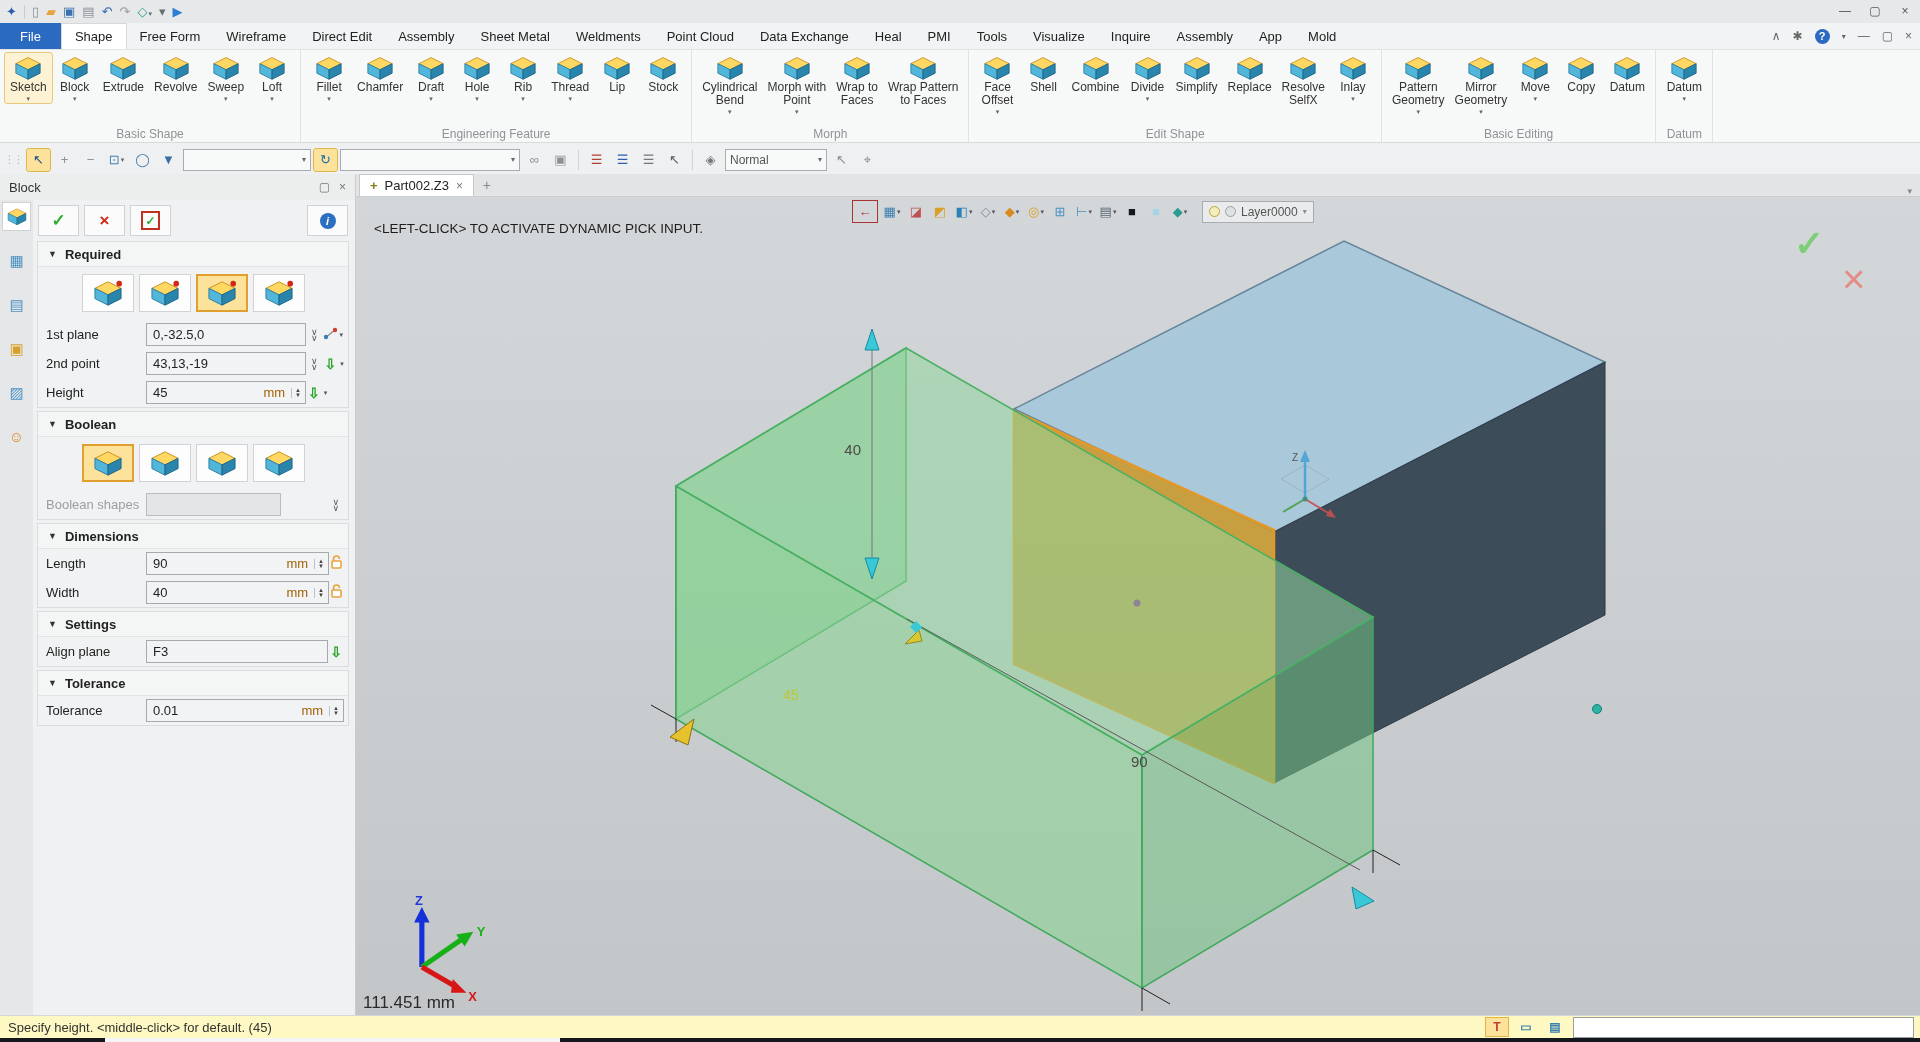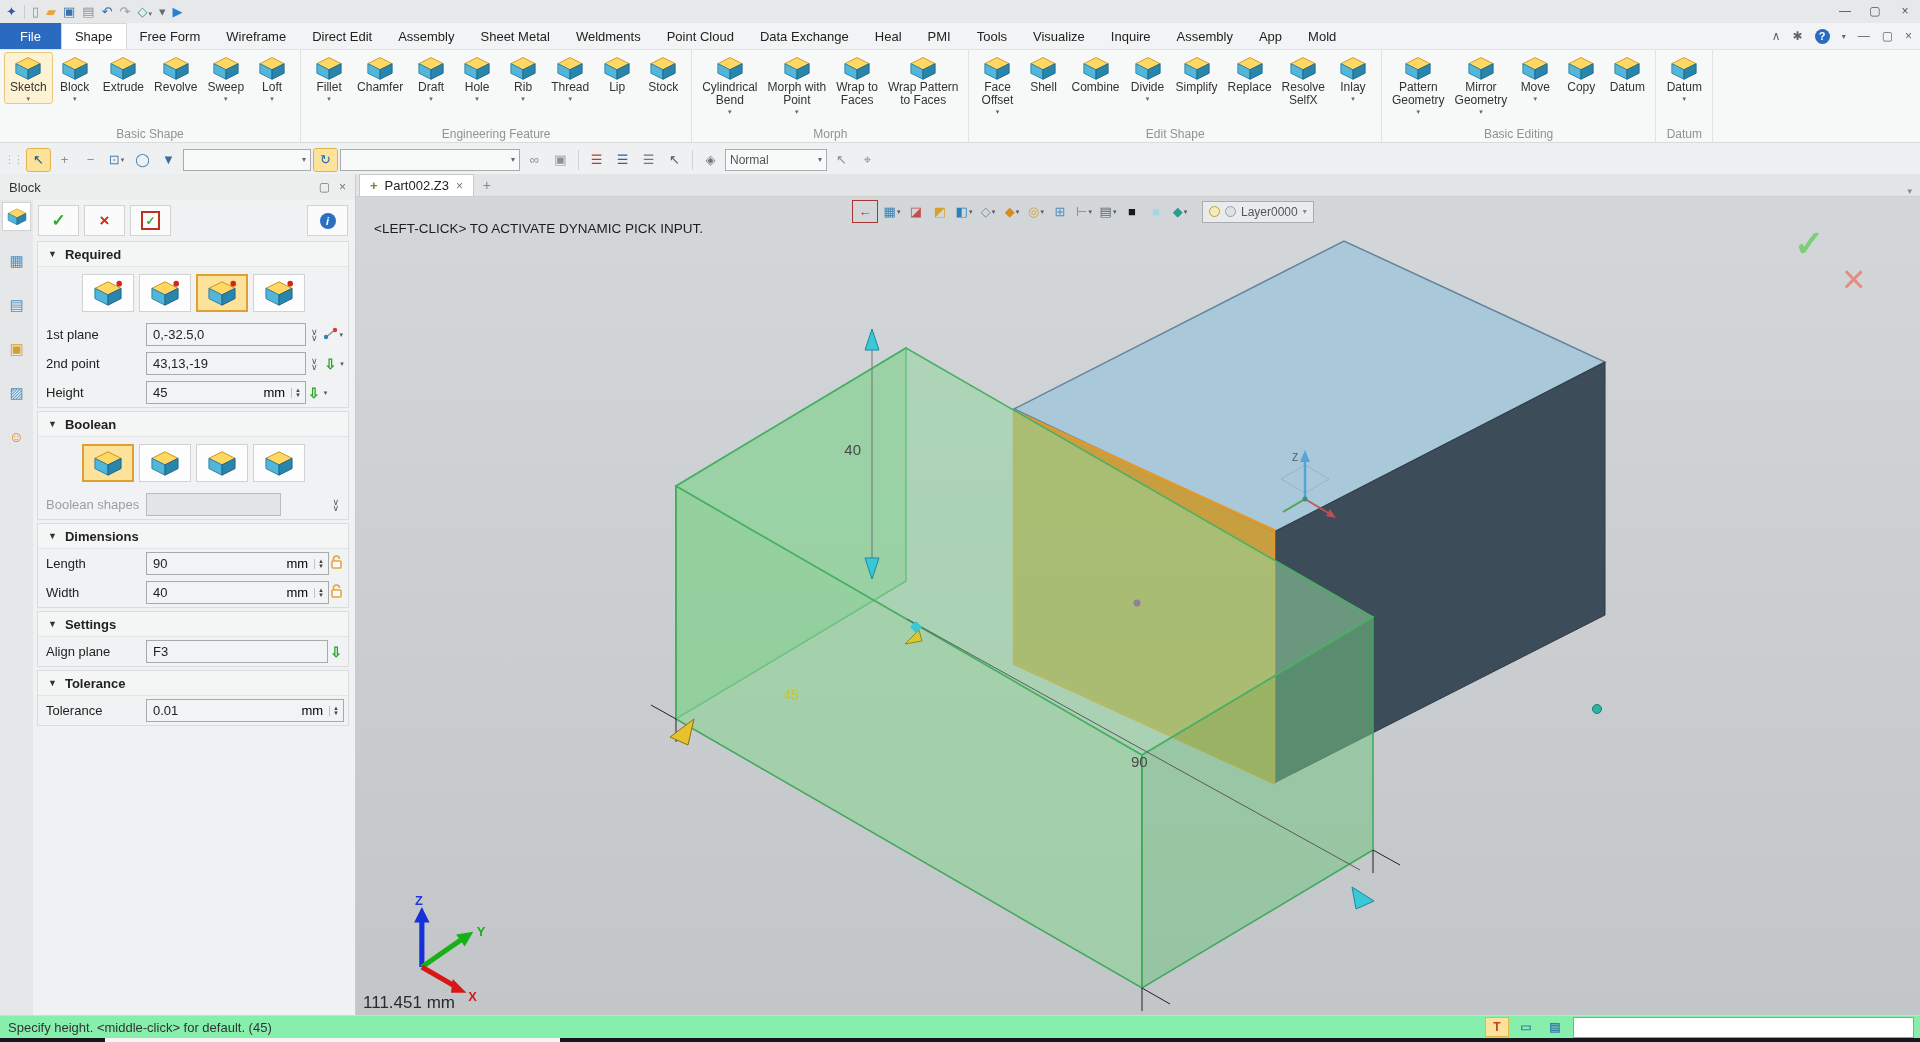--- a/index.html
+++ b/index.html
@@ -67,21 +67,21 @@
   .opt{width:52px;height:38px;background:#fdfdfd;border:1px solid #d0d2d4;display:flex;align-items:center;justify-content:center;box-sizing:border-box;}
   .opt.sel{background:#fce29b;border:2px solid #e0a030;}
   .opt svg{width:34px;height:28px;}
   .frow{display:flex;align-items:center;min-height:27px;padding:1px 4px;}
   .flabel{width:100px;flex:none;font-size:13px;color:#222;padding-left:4px;}
   .flabel.dis{color:#9b9ea1;}
   .fbox{height:21px;background:#f1f3f4;border:1px solid #a6aaad;display:flex;align-items:center;padding:0 4px;font-size:13px;color:#222;box-sizing:content-box;}
   .fbox .val{flex:1;padding-left:2px;white-space:nowrap;}
   .fbox.dis{background:#e4e5e6;border-color:#b9bbbd;}
   .w150{width:150px;}.w175{width:175px;}.w205{width:205px;}.w125{width:125px;}
-  .unit{color:#000000;padding:0 2px;}
+  .unit{color:#a16207;padding:0 2px;}
   .spin{display:flex;flex-direction:column;justify-content:center;border-left:1px solid #c0c3c5;margin-left:4px;padding-left:3px;font-size:6px;color:#444;line-height:5px;}
   .chev2{margin:0 5px;color:#555;display:flex;flex-direction:column;line-height:6px;font-size:9px;align-items:center;}
   .gicon{color:#28a428;font-size:14px;font-weight:bold;margin:0 2px;}
   .drop{font-size:7px;color:#556;margin-left:2px;}
   .picon svg{width:15px;height:13px;}
   .lock svg{width:15px;height:16px;}
   
   .workarea{flex:1;display:flex;flex-direction:column;min-width:0;}
   .tabbar{height:22px;background:#e3e4e5;border-bottom:1px solid #cbcdce;display:flex;align-items:flex-end;padding-left:3px;}
   .tab{height:21px;background:#fff;border:1px solid #c6c8ca;border-bottom:none;display:flex;align-items:center;gap:7px;padding:0 10px;font-size:13px;color:#222;}
@@ -100,21 +100,21 @@
   .layer-combo .car{font-size:8px;color:#889;}
   .hint{position:absolute;left:18px;top:24px;font-size:13.5px;color:#1d1d1d;z-index:2;}
   .scene{position:absolute;left:0;top:0;width:1565px;height:820px;}
   .scene text{font-size:15px;fill:#4a4a4a;}
   .scene text.yellow{fill:#c2c636;font-size:14px;}
   .confirm-ok{position:absolute;left:1438px;top:26px;font-size:36px;font-weight:bold;color:rgba(110,205,105,.85);z-index:2;}
   .confirm-x{position:absolute;left:1486px;top:60px;font-size:40px;color:rgba(228,128,118,.85);z-index:2;}
   .triad{position:absolute;left:34px;top:698px;width:110px;height:108px;}
   .scale-text{position:absolute;left:7px;top:796px;font-size:17px;color:#2a2a2a;}
   
-  .statusbar{position:absolute;left:0;right:0;bottom:4px;height:22px;background:#86efac;border-top:1px solid #d4d6d7;display:flex;align-items:center;padding-left:8px;font-size:13px;color:#333;}
+  .statusbar{position:absolute;left:0;right:0;bottom:4px;height:22px;background:#fef9c3;border-top:1px solid #d4d6d7;display:flex;align-items:center;padding-left:8px;font-size:13px;color:#333;}
   .sb-right{margin-left:auto;display:flex;align-items:center;gap:7px;padding-right:6px;}
   .sbi{width:22px;height:18px;display:flex;align-items:center;justify-content:center;font-size:12px;font-weight:bold;}
   .sbi.sel{background:#fce29b;outline:1px solid #e0b54a;}
   .sb-input{width:335px;height:17px;border:1px solid #9a9ea1;background:#fff;font-family:"Liberation Sans",sans-serif;}
   .bottomstrip{position:absolute;left:0;right:0;bottom:0;height:4px;background:#14171d;}
   .bs-light{position:absolute;left:105px;width:455px;top:0;bottom:0;background:#f5f5f5;}
 </style>
 </head>
 <body>
 

